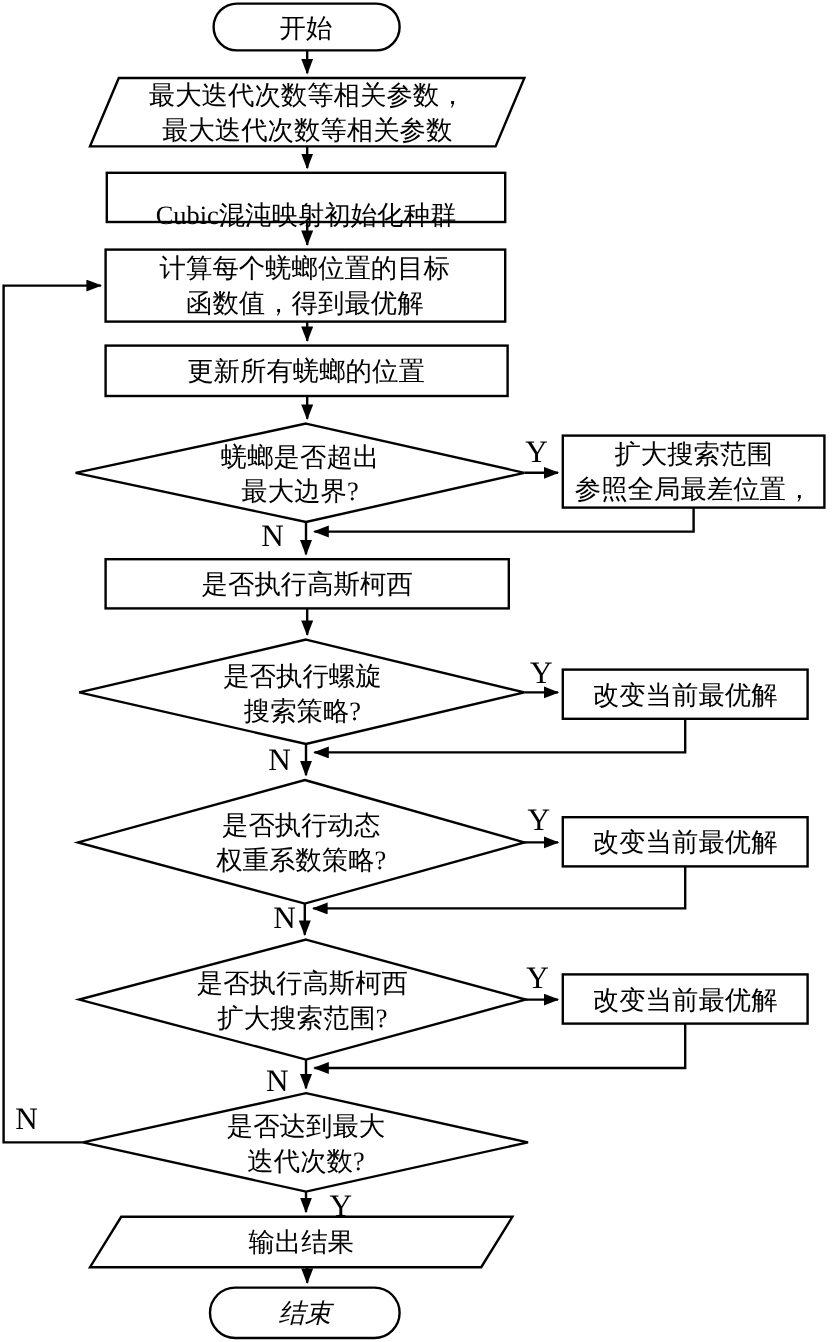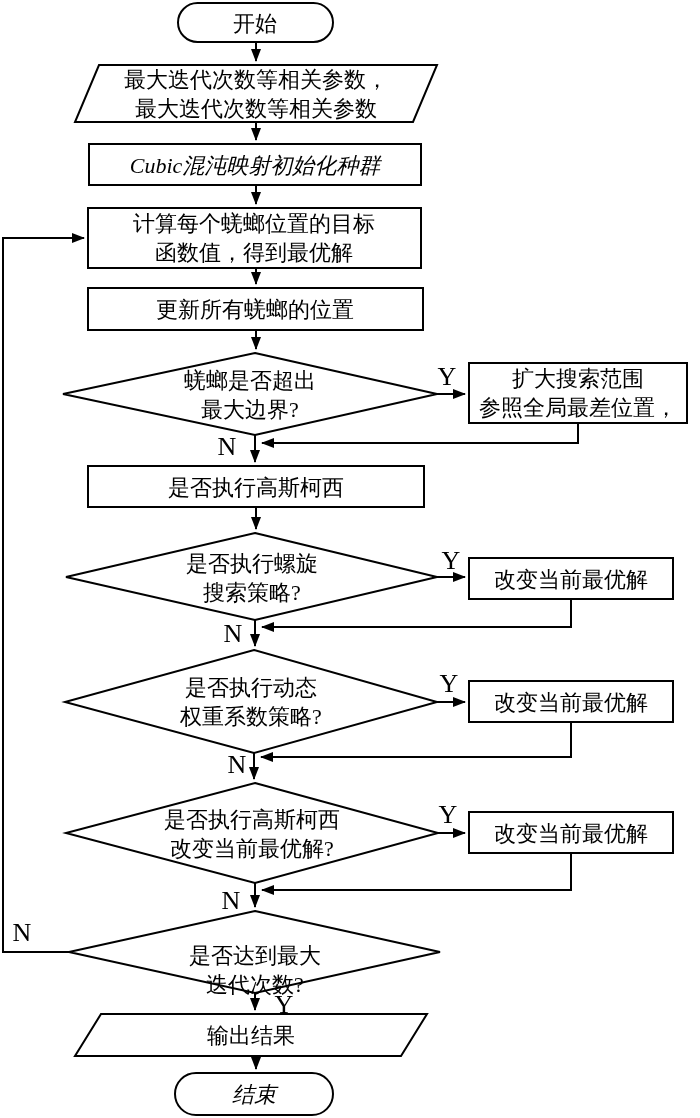--- a/index.html
+++ b/index.html
@@ -100,21 +100,21 @@
     </g>
   </svg>
 
   <div class="lbl" style="left:255px; top:23px;">开始</div>
 
   <div class="lbl" style="left:256px; top:94px;">
     <div>最大迭代次数等相关参数，</div>
     <div>最大迭代次数等相关参数</div>
   </div>
 
-  <div class="lbl" style="left:255px; top:165px;font-style:italic;">Cubic混沌映射初始化种群</div>
+  <div class="lbl" style="left:255px; top:179px;">Cubic混沌映射初始化种群</div>
 
   <div class="lbl" style="left:254px; top:238px;">
     <div>计算每个蜣螂位置的目标</div>
     <div>函数值，得到最优解</div>
   </div>
 
   <div class="lbl" style="left:255px; top:309px;">更新所有蜣螂的位置</div>
 
   <div class="lbl" style="left:250px; top:395px;">
     <div>蜣螂是否超出</div>
@@ -137,26 +137,26 @@
 
   <div class="lbl" style="left:251px; top:702px;">
     <div>是否执行动态</div>
     <div>权重系数策略?</div>
   </div>
 
   <div class="lbl" style="left:571px; top:702px;">改变当前最优解</div>
 
   <div class="lbl" style="left:252px; top:834px;text-align:center;">
     <div>是否执行高斯柯西</div>
-    <div>改变当前最优解?</div>
+    <div>扩大搜索范围?</div>
   </div>
 
   <div class="lbl" style="left:571px; top:833px;">改变当前最优解</div>
 
-  <div class="lbl" style="left:255px; top:953px;margin-top:17px;">
+  <div class="lbl" style="left:255px; top:953px;">
     <div>是否达到最大</div>
     <div>迭代次数?</div>
   </div>
 
   <div class="lbl" style="left:251px; top:1035px;">输出结果</div>
 
   <div class="lbl" style="left:254px; top:1094px;font-style:italic;">结束</div>
 
   <div class="edge-lbl" style="left:447px; top:377px;">Y</div>
   <div class="edge-lbl" style="left:227px; top:447px;">N</div>

